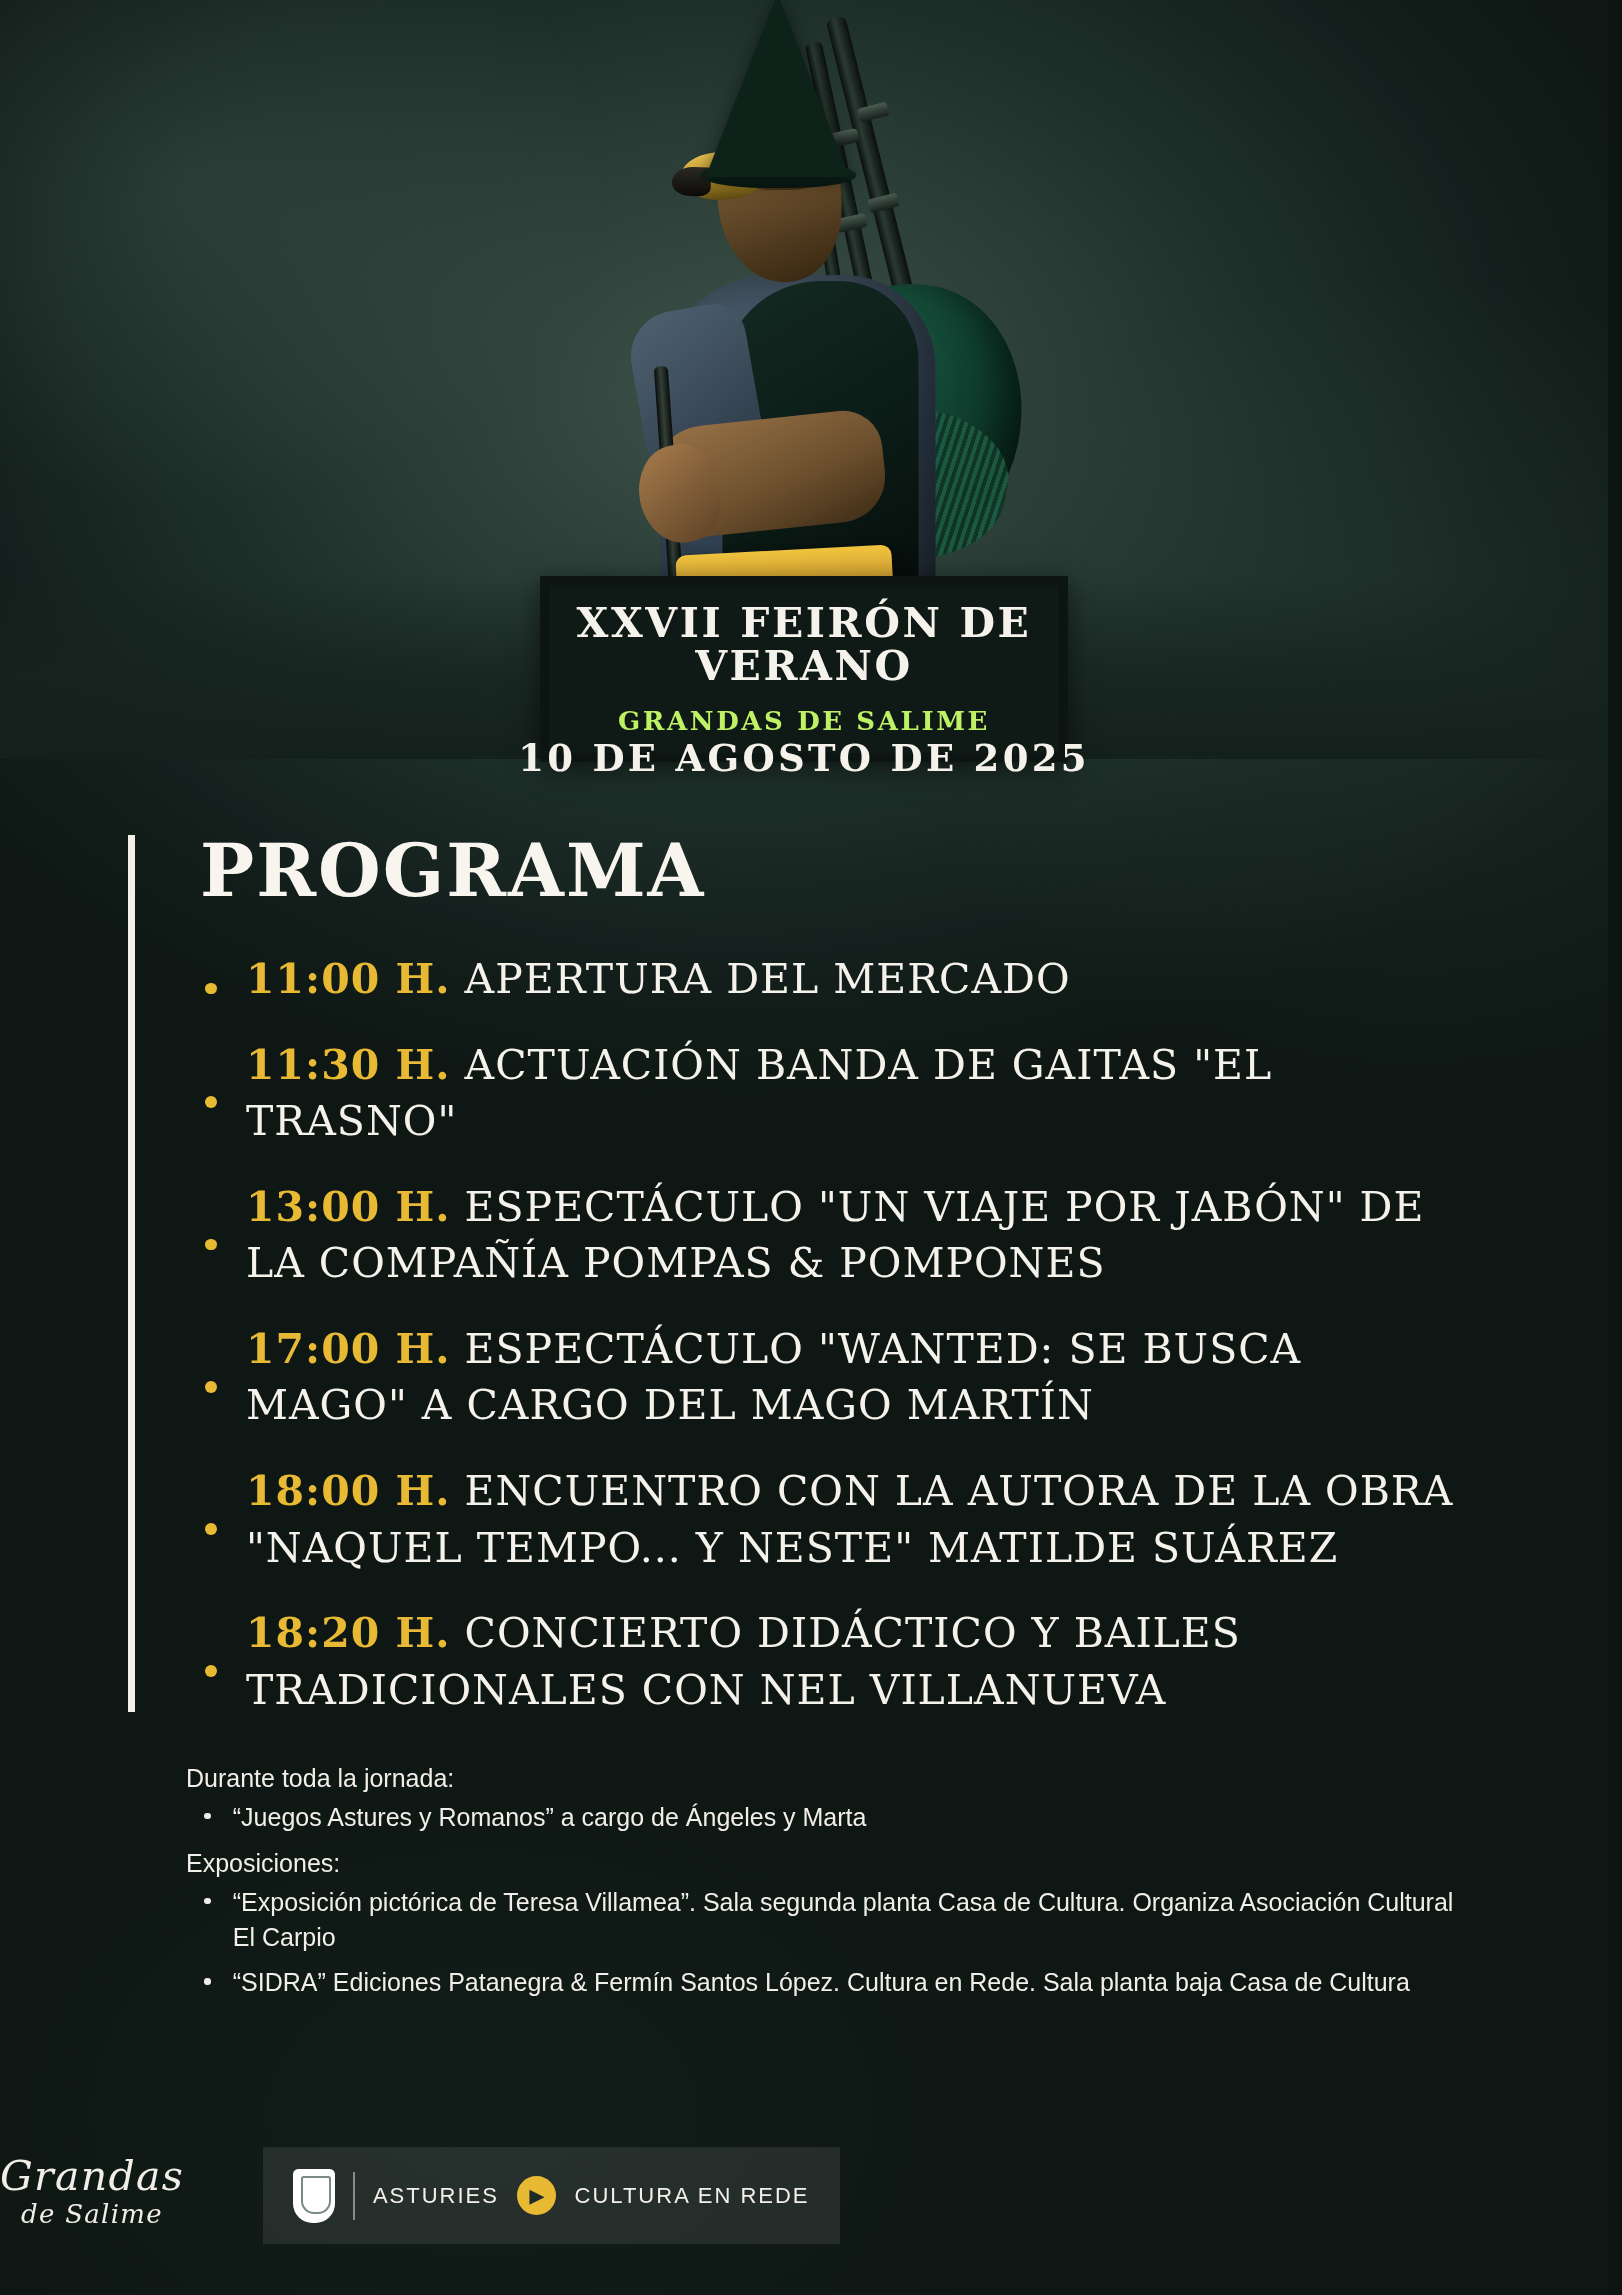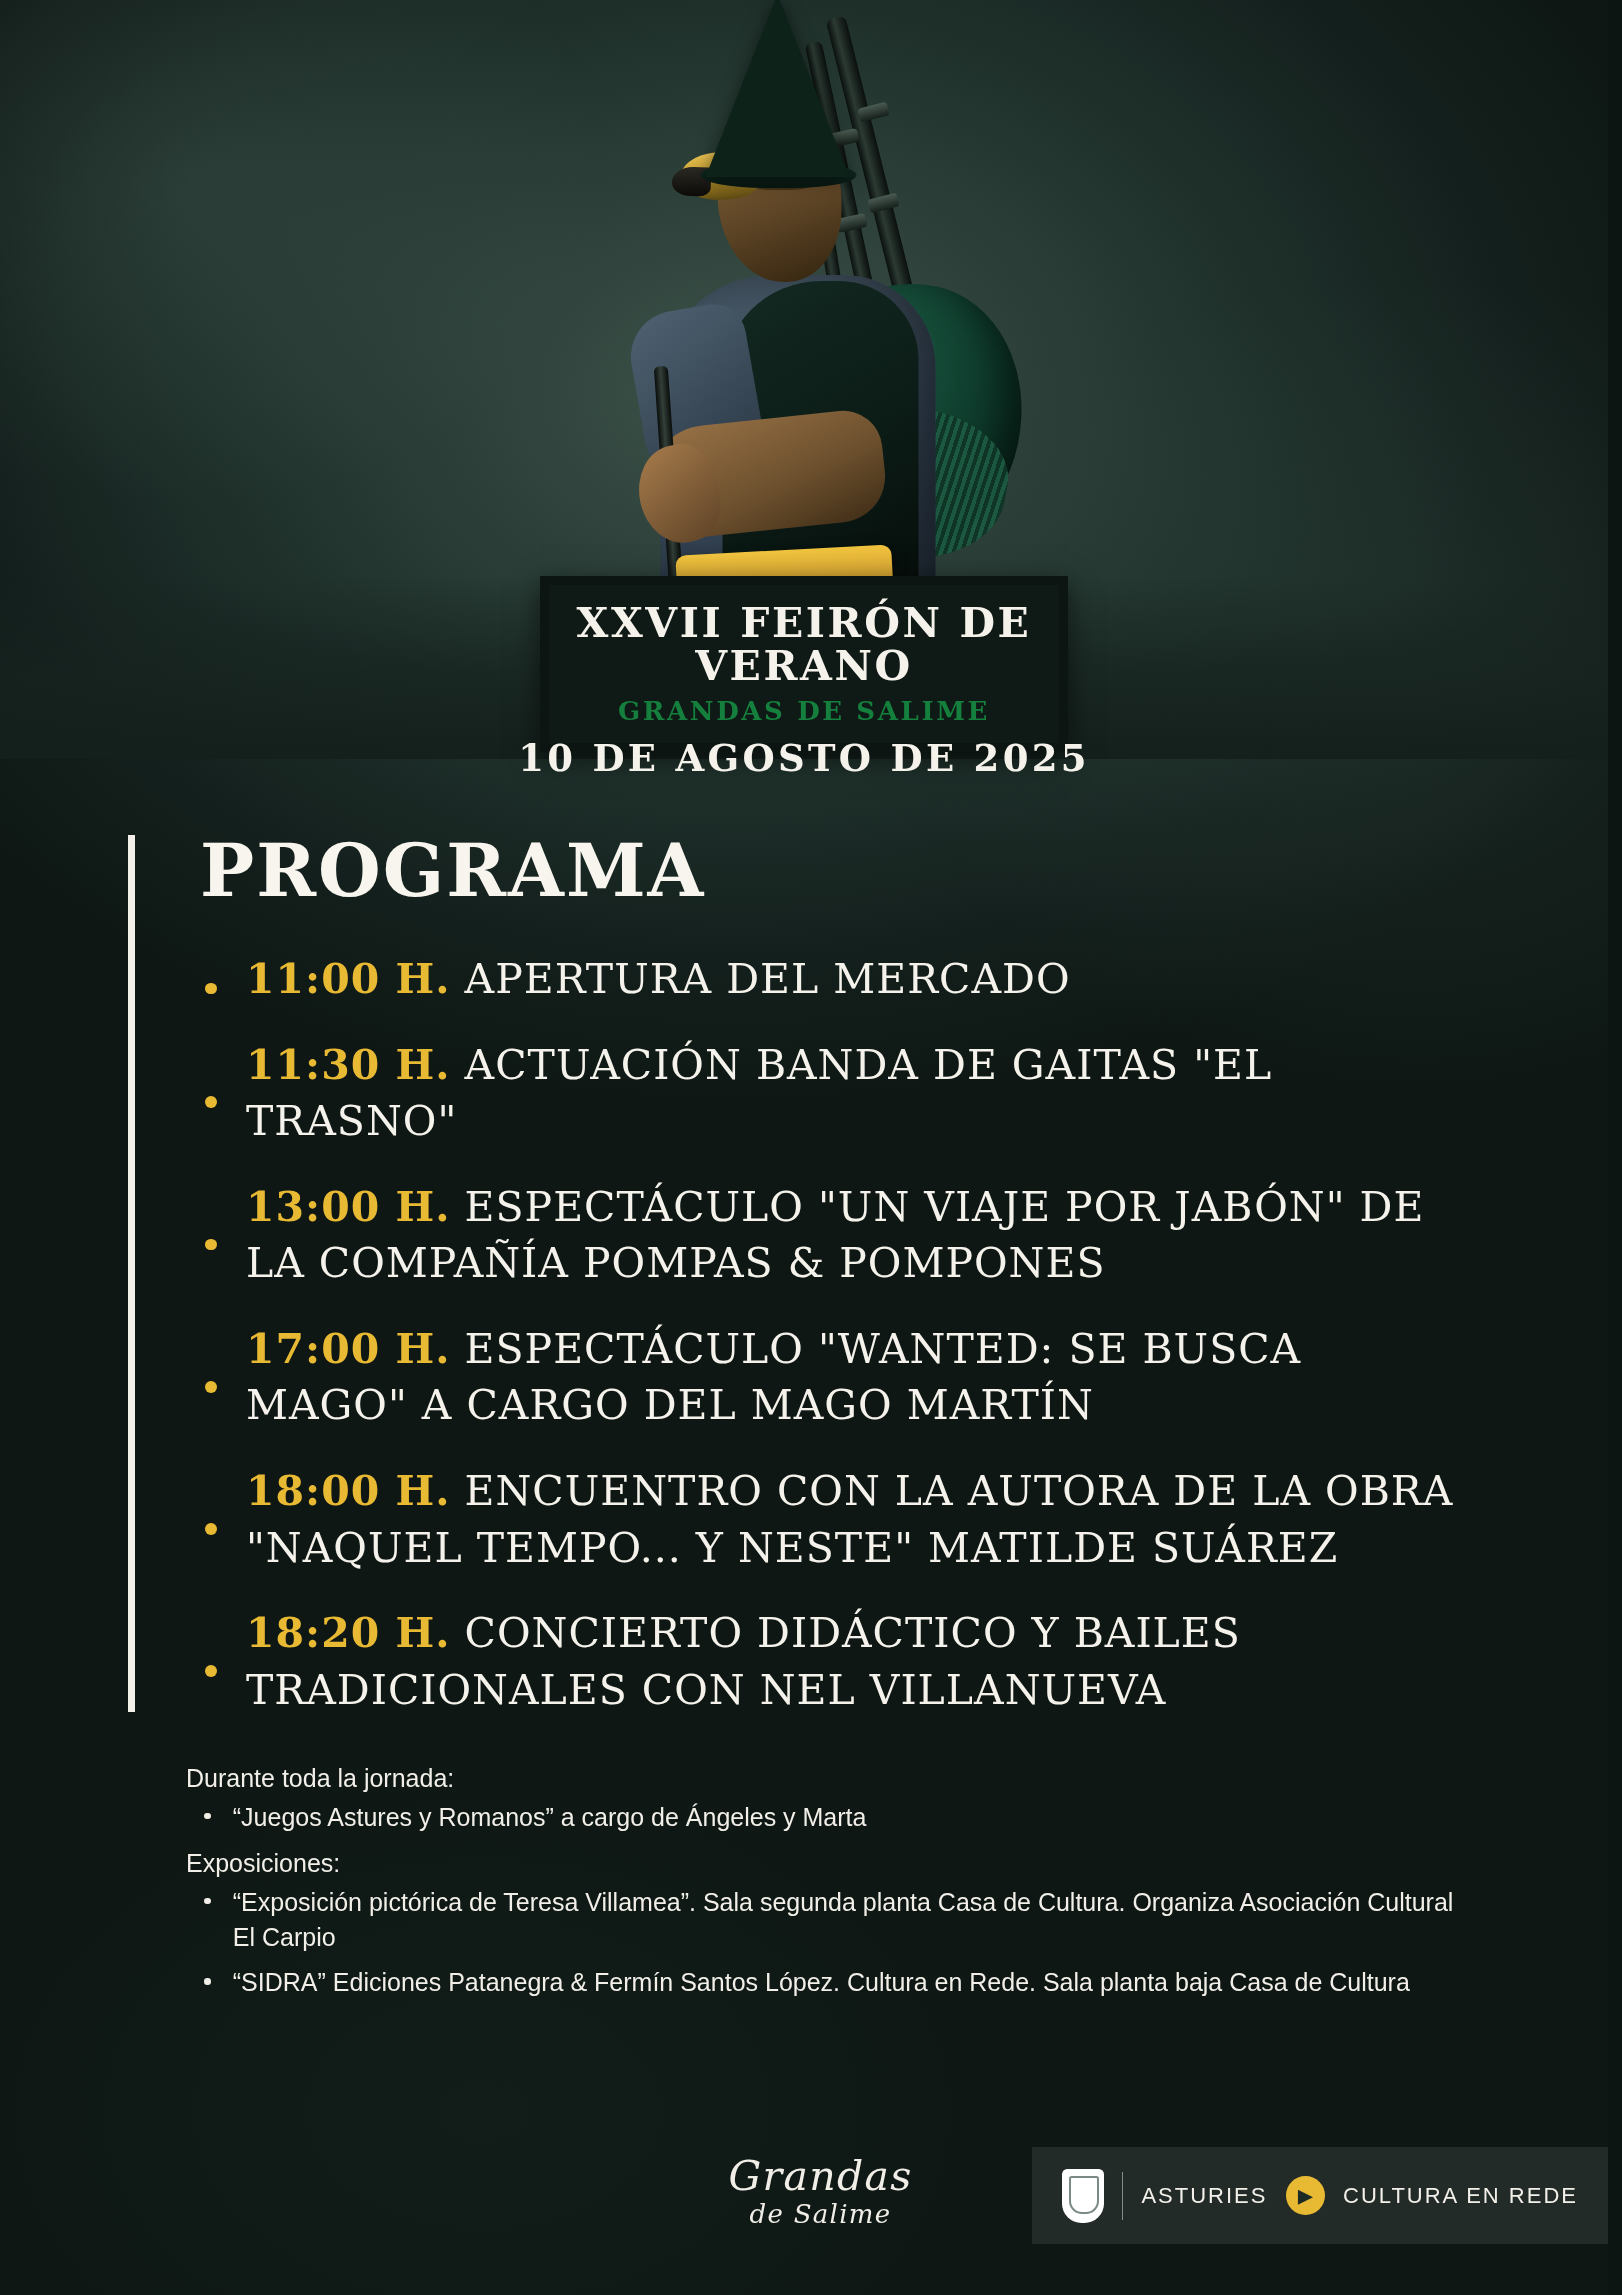--- a/index.html
+++ b/index.html
@@ -226,24 +226,24 @@
     font-family: "DejaVu Serif", serif;
     font-weight: bold;
     color: #f4f2ea;
     font-size: 41px;
     letter-spacing: 2.6px;
     line-height: 1.05;
   }
   .title-plate .t2 {
     font-family: "DejaVu Serif", serif;
     font-weight: bold;
-    color: #15803d;
+    color: #bef264;
     font-size: 26px;
     letter-spacing: 2.6px;
-    margin-top: 8px;
+    margin-top: 18px;
   }
   .date-line {
     position: absolute;
     left: 0; right: 0;
     top: 736px;
     text-align: center;
     z-index: 4;
     font-family: "DejaVu Serif", serif;
     font-weight: bold;
     color: #f4f2ea;
@@ -334,23 +334,23 @@
     line-height: 1.42;
     max-width: 1243px;
   }
 
   
   .footer {
     position: absolute;
     left: 0; right: 0;
     bottom: 51px;
     display: flex;
-    justify-content: flex-end;
+    justify-content: flex-start;
     align-items: center;
-    gap: 119px;
+    gap: 79px;
     z-index: 5;
   }
   .brand-grandas {
     text-align: center;
     color: #f0eee7;
     font-family: "DejaVu Serif", serif;
     line-height: 1.0;
   }
   .brand-grandas .bg1 {
     font-size: 41px;

